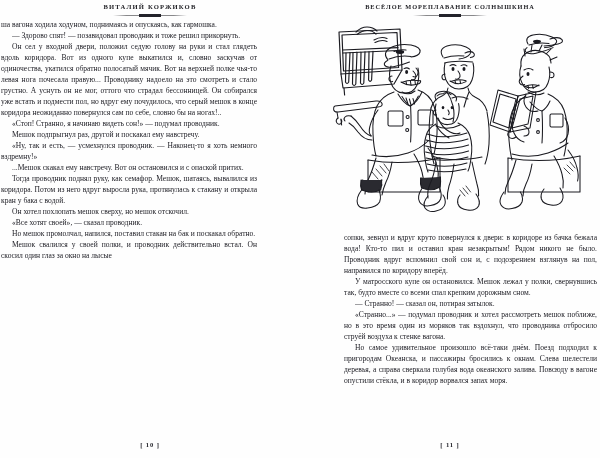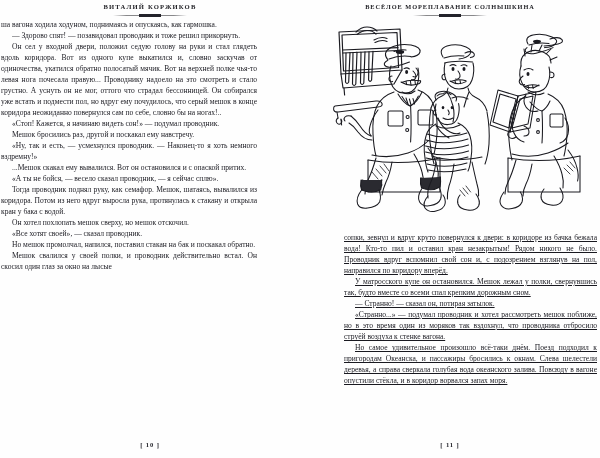--- a/index.html
+++ b/index.html
@@ -91,21 +91,20 @@
   }
   .page-left .textblock {
     left: 1px;
     top: 19px;
     width: 256px;
   }
   .page-right .textblock {
     left: 44px;
     top: 232px;
     width: 253px;
-    text-decoration: underline;
   }
   .textblock p {
     margin: 0;
     text-indent: 11px;
   }
   .textblock p.noindent { text-indent: 0; }
 
   
   .folio {
     position: absolute;
@@ -139,25 +138,24 @@
 
     <div class="rule">
       <div class="bar"></div>
       <div class="lozenge"></div>
     </div>
 
     <div class="textblock">
       <p class="noindent">ша вагона ходила ходуном, поднимаясь и опускаясь, как гармошка.</p>
       <p>— Здорово спят! — позавидовал проводник и тоже решил прикорнуть.</p>
       <p>Он сел у входной двери, положил седую голову на руки и стал глядеть вдоль коридора. Вот из одного купе выкатился и, словно заскучав от одиночества, укатился обратно полосатый мячик. Вот на верхней полке чья-то левая нога почесала правую... Проводнику надоело на это смотреть и стало грустно. А уснуть он не мог, оттого что страдал бессонницей. Он собирался уже встать и подмести пол, но вдруг ему почудилось, что серый мешок в конце коридора неожиданно повернулся сам по себе, словно бы на ногах!..</p>
-      <p>«Стоп! Кажется, я начинаю видеть сон!» — подумал проводник.</p>
-      <p>Мешок бросились раз, другой и поскакал ему навстречу.</p>
+      <p>«Стоп! Странно, я начинаю видеть сон!» — подумал проводник.</p>
+      <p>Мешок подпрыгнул раз, другой и поскакал ему навстречу.</p>
       <p>«Ну, так и есть, — усмехнулся проводник. — Наконец-то я хоть немного вздремну!»</p>
-      <p>...Мешок скакал ему вывалился. Вот он остановился и с опаской притих.</p>
-      <p>«А ты не бойся, — весело сказал проводник, — я сейчас сплю».</p>
+      <p>...Мешок скакал ему навстречу. Вот он остановился и с опаской притих.</p>
       <p>Тогда проводник поднял руку, как семафор. Мешок, шатаясь, вывалился из коридора. Потом из него вдруг выросла рука, протянулась к стакану и открыла кран у бака с водой.</p>
       <p>Он хотел похлопать мешок сверху, но мешок отскочил.</p>
       <p>«Все хотят своей», — сказал проводник.</p>
       <p>Но мешок промолчал, напился, поставил стакан на бак и поскакал обратно.</p>
       <p>Мешок свалился у своей полки, и проводник действительно встал. Он скосил один глаз за окно на лысые</p>
     </div>
 
     <div class="folio">[ 10 ]</div>
   </div>
 

